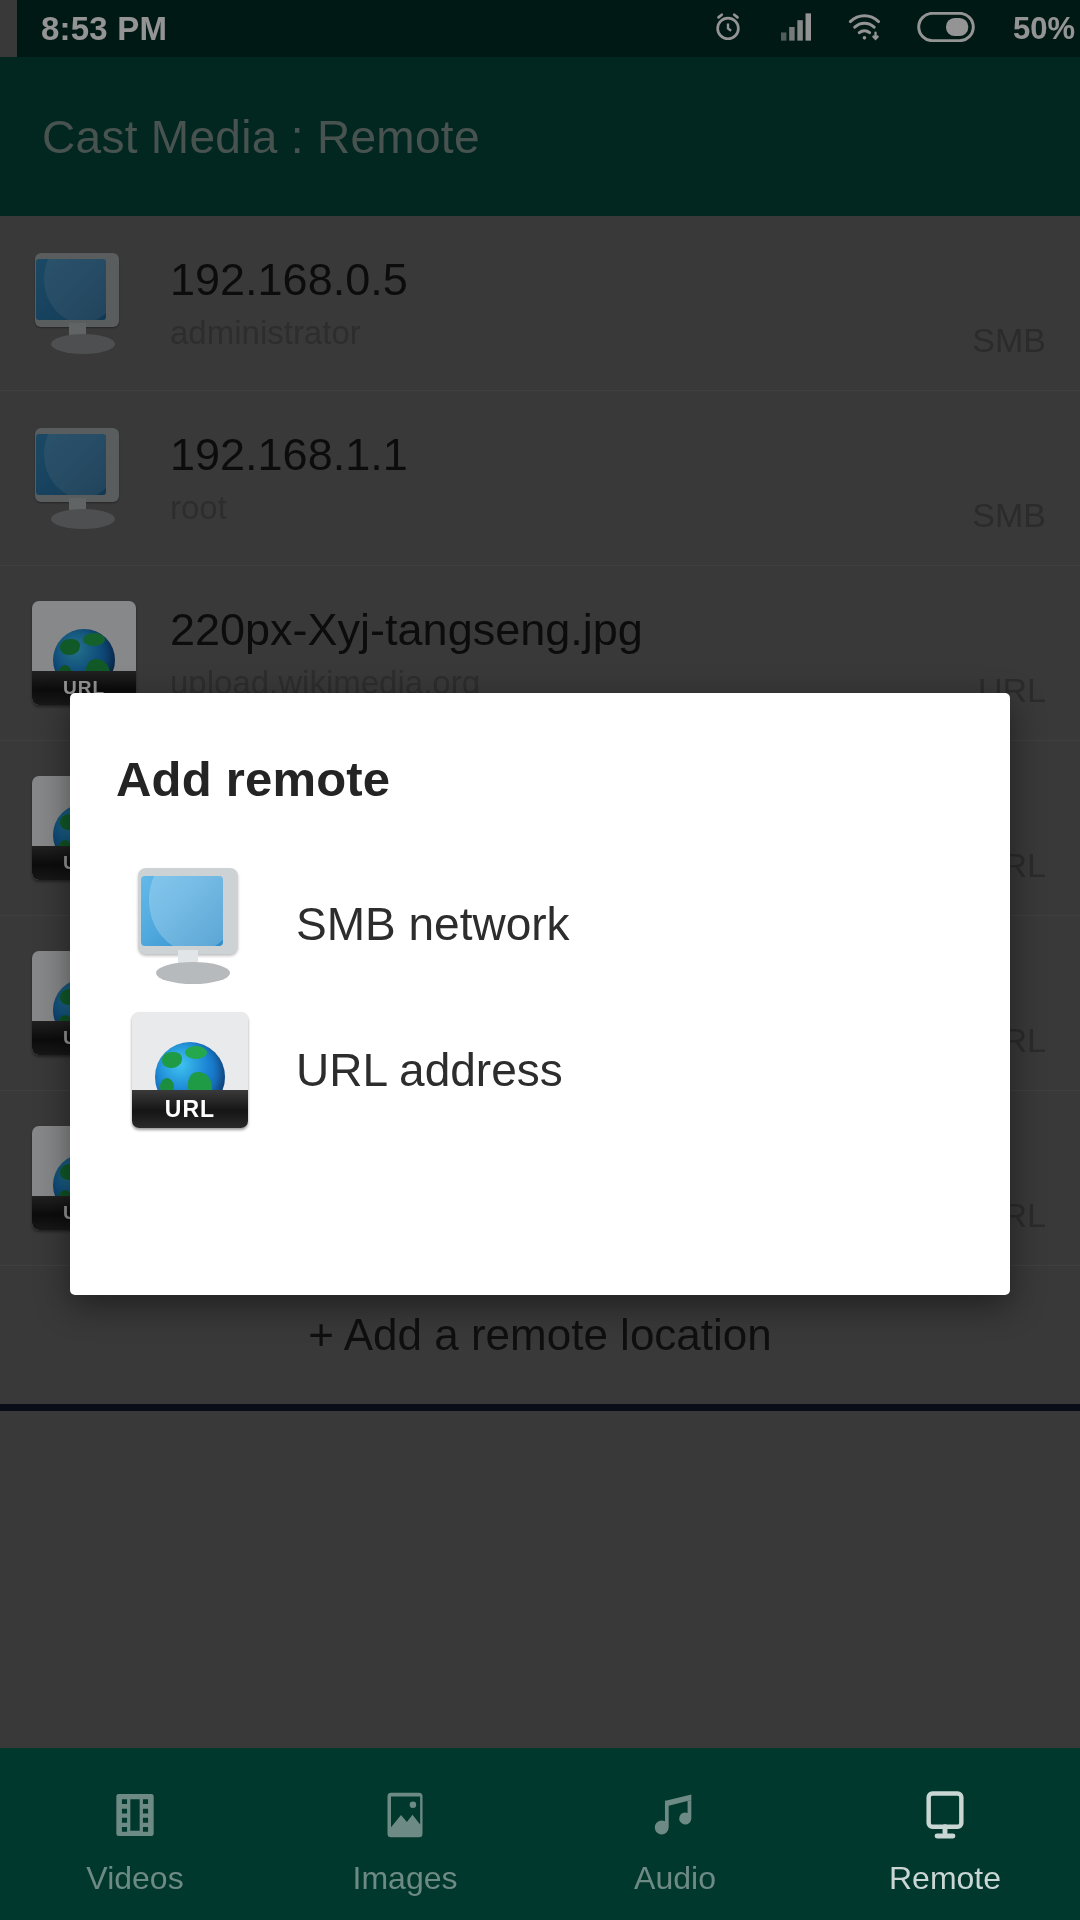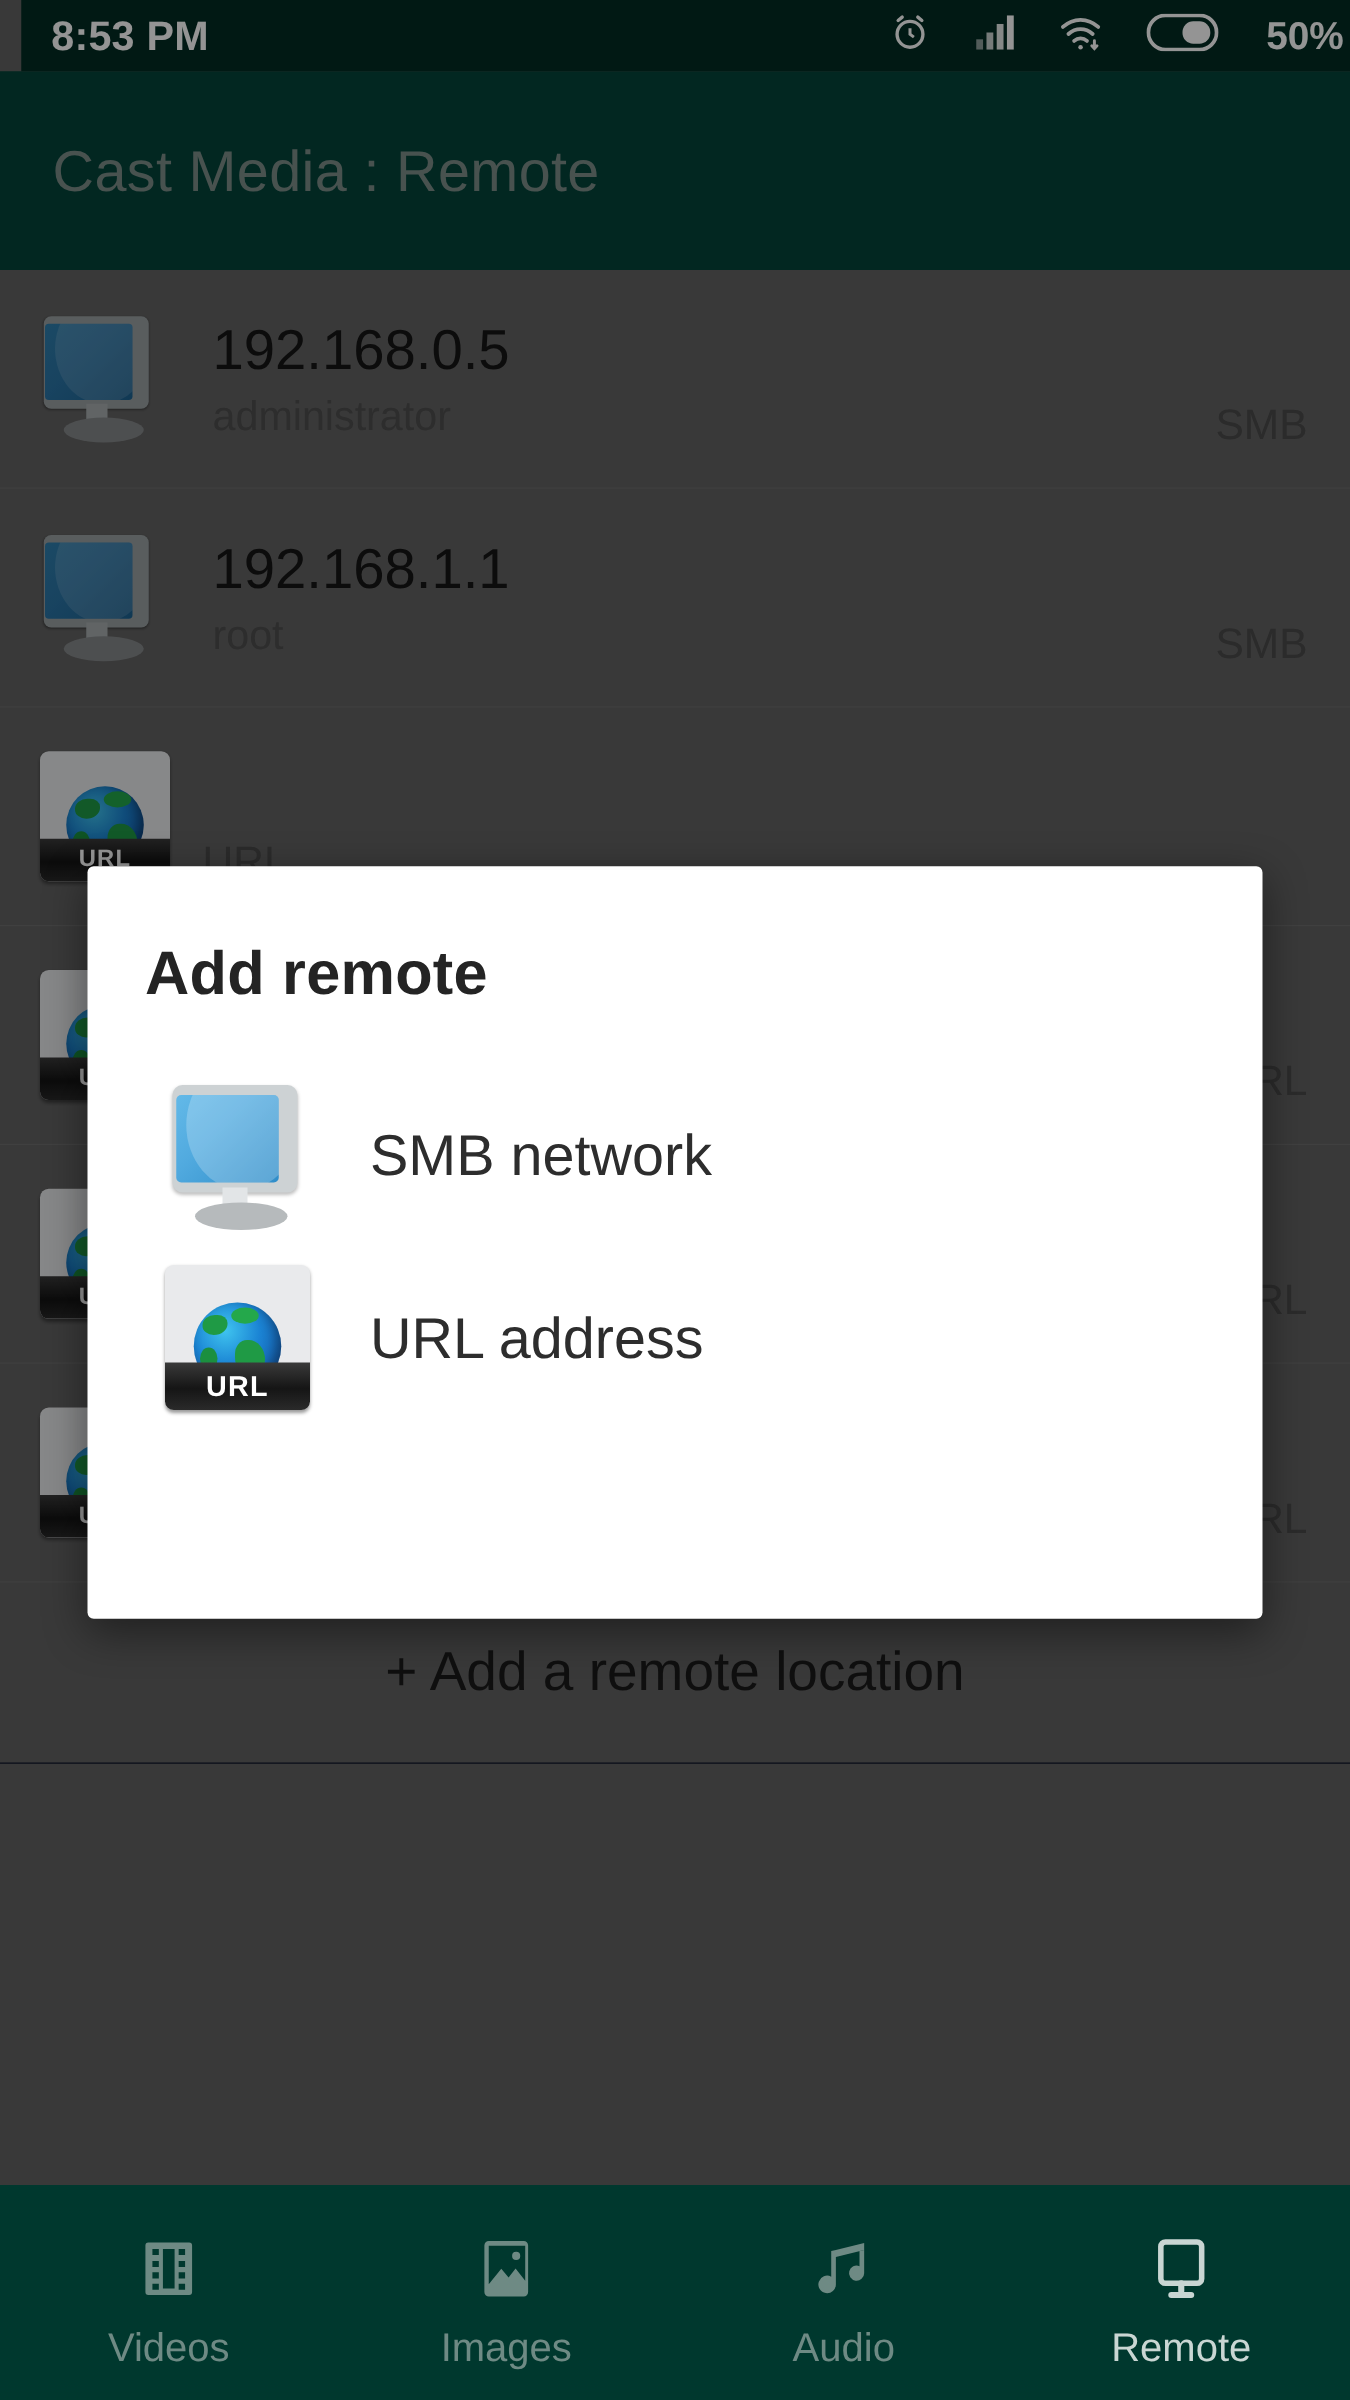--- a/index.html
+++ b/index.html
@@ -45,21 +45,21 @@
   .row-text{ flex:1 1 auto; padding-left:22px; min-width:0; }
   .row-title{
     color:#151515; font-size:45px; line-height:1.1; white-space:nowrap;
     overflow:hidden; text-overflow:ellipsis;
   }
   .row-sub{ color:#4e4e4e; font-size:33px; line-height:1.1; margin-top:10px; }
   .row-badge{ color:#4a4a4a; font-size:34px; flex:0 0 auto; padding-left:14px; align-self:flex-end; padding-bottom:30px; }
 
   .add-row{
     height:145px; display:flex; align-items:center; justify-content:center;
-    border-bottom:1px solid #0f172a;
+    border-bottom:7px solid #0f172a;
   }
   .add-row span{ color:#1b1b1b; font-size:44px; }
 
   
   .mon{ position:relative; width:110px; height:100px; }
   .mon .screen{
     position:absolute; left:6px; top:0; width:84px; height:74px;
     border-radius:6px; background:#9aa1a3;
     box-shadow:0 1px 2px rgba(0,0,0,.35);
   }
@@ -252,20 +252,24 @@
             <div class="land1"></div>
             <div class="land2"></div>
             <div class="land3"></div>
             <div class="land4"></div>
           </div>
           <div class="band">
             <b>URL</b>
           </div>
         </div>
     </div>
+    <div class="row-text">
+      <div class="row-title">220px-Xyj-tangseng.jpg</div>
+      <div class="row-sub">upload.wikimedia.org</div>
+    </div>
     <div class="row-badge">URL</div>
   </div>
 
   <div class="row">
     <div class="row-icon">
       <div class="urlic">
           <div class="globe">
             <div class="land1"></div>
             <div class="land2"></div>
             <div class="land3"></div>

